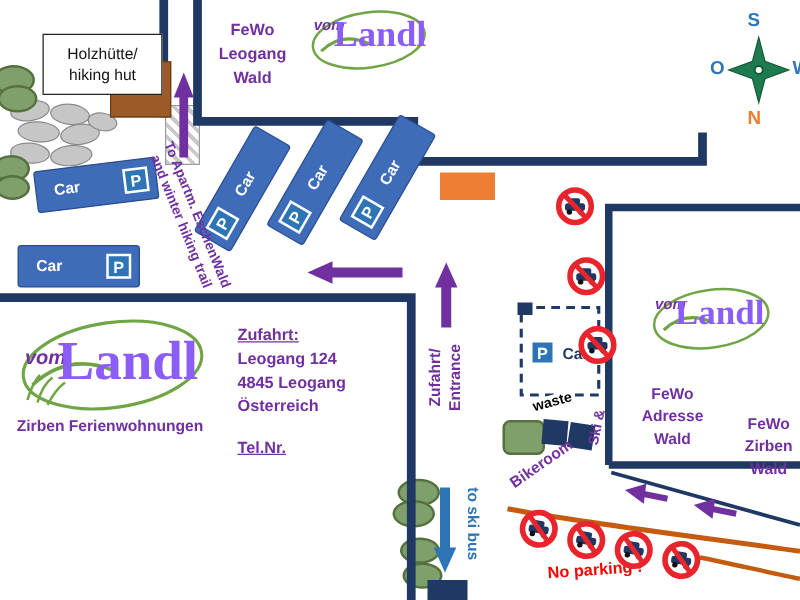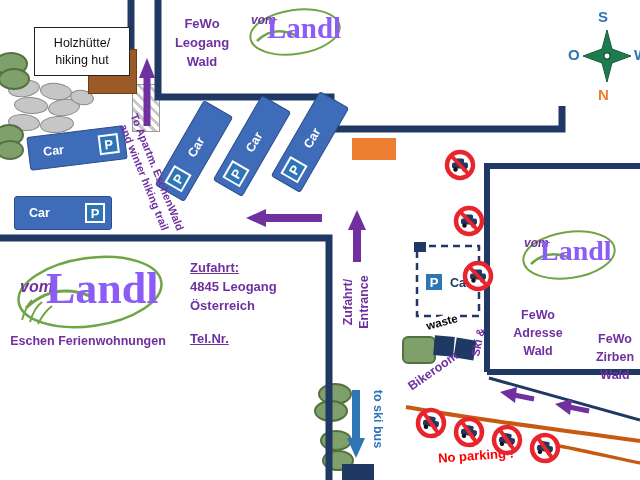--- a/index.html
+++ b/index.html
@@ -184,20 +184,21 @@
   <div class="abs plabel center text-layer" style="left:588px;top:330px;width:54px;font-size:12.5px;line-height:1.45;position:absolute;">
     <span style="display:block">FeWo</span>
     <span style="display:block">Zirben</span>
     <span style="display:block">Wald</span>
   </div>
 
   <div class="abs center text-layer" style="left:424px;top:448px;width:104px;position:absolute;transform:rotate(-4deg);color:#ff0000;font-weight:bold;font-size:13px;">No parking !</div>
 
   <div id="address">
     <div class="u">Zufahrt:</div>
+    <div>Leogang 124</div>
     <div>4845 Leogang</div>
     <div>Österreich</div>
     <div class="u" style="margin-top:14px;">Tel.Nr.</div>
   </div>
 
   <div class="logo" style="left:243px;top:5px;width:100px;height:52px;">
     <svg width="100" height="52" viewBox="0 0 100 52">
       <ellipse cx="52" cy="27" rx="45" ry="22" fill="none" stroke="#6fa544" stroke-width="2" transform="rotate(-8 52 27)"></ellipse>
       <path d="M14,36 Q30,20 52,30" fill="none" stroke="#6fa544" stroke-width="2.5"></path>
     </svg>
@@ -217,21 +218,21 @@
 
   <div class="logo" style="left:516px;top:226px;width:102px;height:56px;">
     <svg width="102" height="56" viewBox="0 0 102 56">
       <ellipse cx="53" cy="29" rx="46" ry="23" fill="none" stroke="#6fa544" stroke-width="2" transform="rotate(-8 53 29)"></ellipse>
       <path d="M15,38 Q32,22 54,32" fill="none" stroke="#6fa544" stroke-width="2.5"></path>
     </svg>
     <span class="vom" style="left:8px;top:10px;font-size:12px;">vom</span>
     <span class="landl" style="left:24px;top:9px;font-size:28px;">Landl</span>
   </div>
 
-  <div class="abs plabel center text-layer" style="left:0px;top:334px;width:176px;font-size:12.5px;position:absolute;">Eschen Ferienwohnungen</div>
+  <div class="abs plabel center text-layer" style="left:0px;top:334px;width:176px;font-size:12.5px;position:absolute;">Zirben Ferienwohnungen</div>
 
   <div class="sign" style="left:444px;top:149px;">
     <svg width="32" height="32" viewBox="0 0 32 32">
         <circle cx="16" cy="16" r="13" fill="#fff" stroke="#e8242c" stroke-width="4.5"></circle>
         <rect x="11" y="9.5" width="9" height="5" rx="1.5" fill="#1f3864"></rect>
         <rect x="8" y="13.5" width="16" height="6" rx="2" fill="#1f3864"></rect>
         <circle cx="11.5" cy="20.5" r="2.2" fill="#111"></circle>
         <circle cx="20.5" cy="20.5" r="2.2" fill="#111"></circle>
         <line x1="7.5" y1="7" x2="24.5" y2="25" stroke="#e8242c" stroke-width="4"></line>
       </svg>

